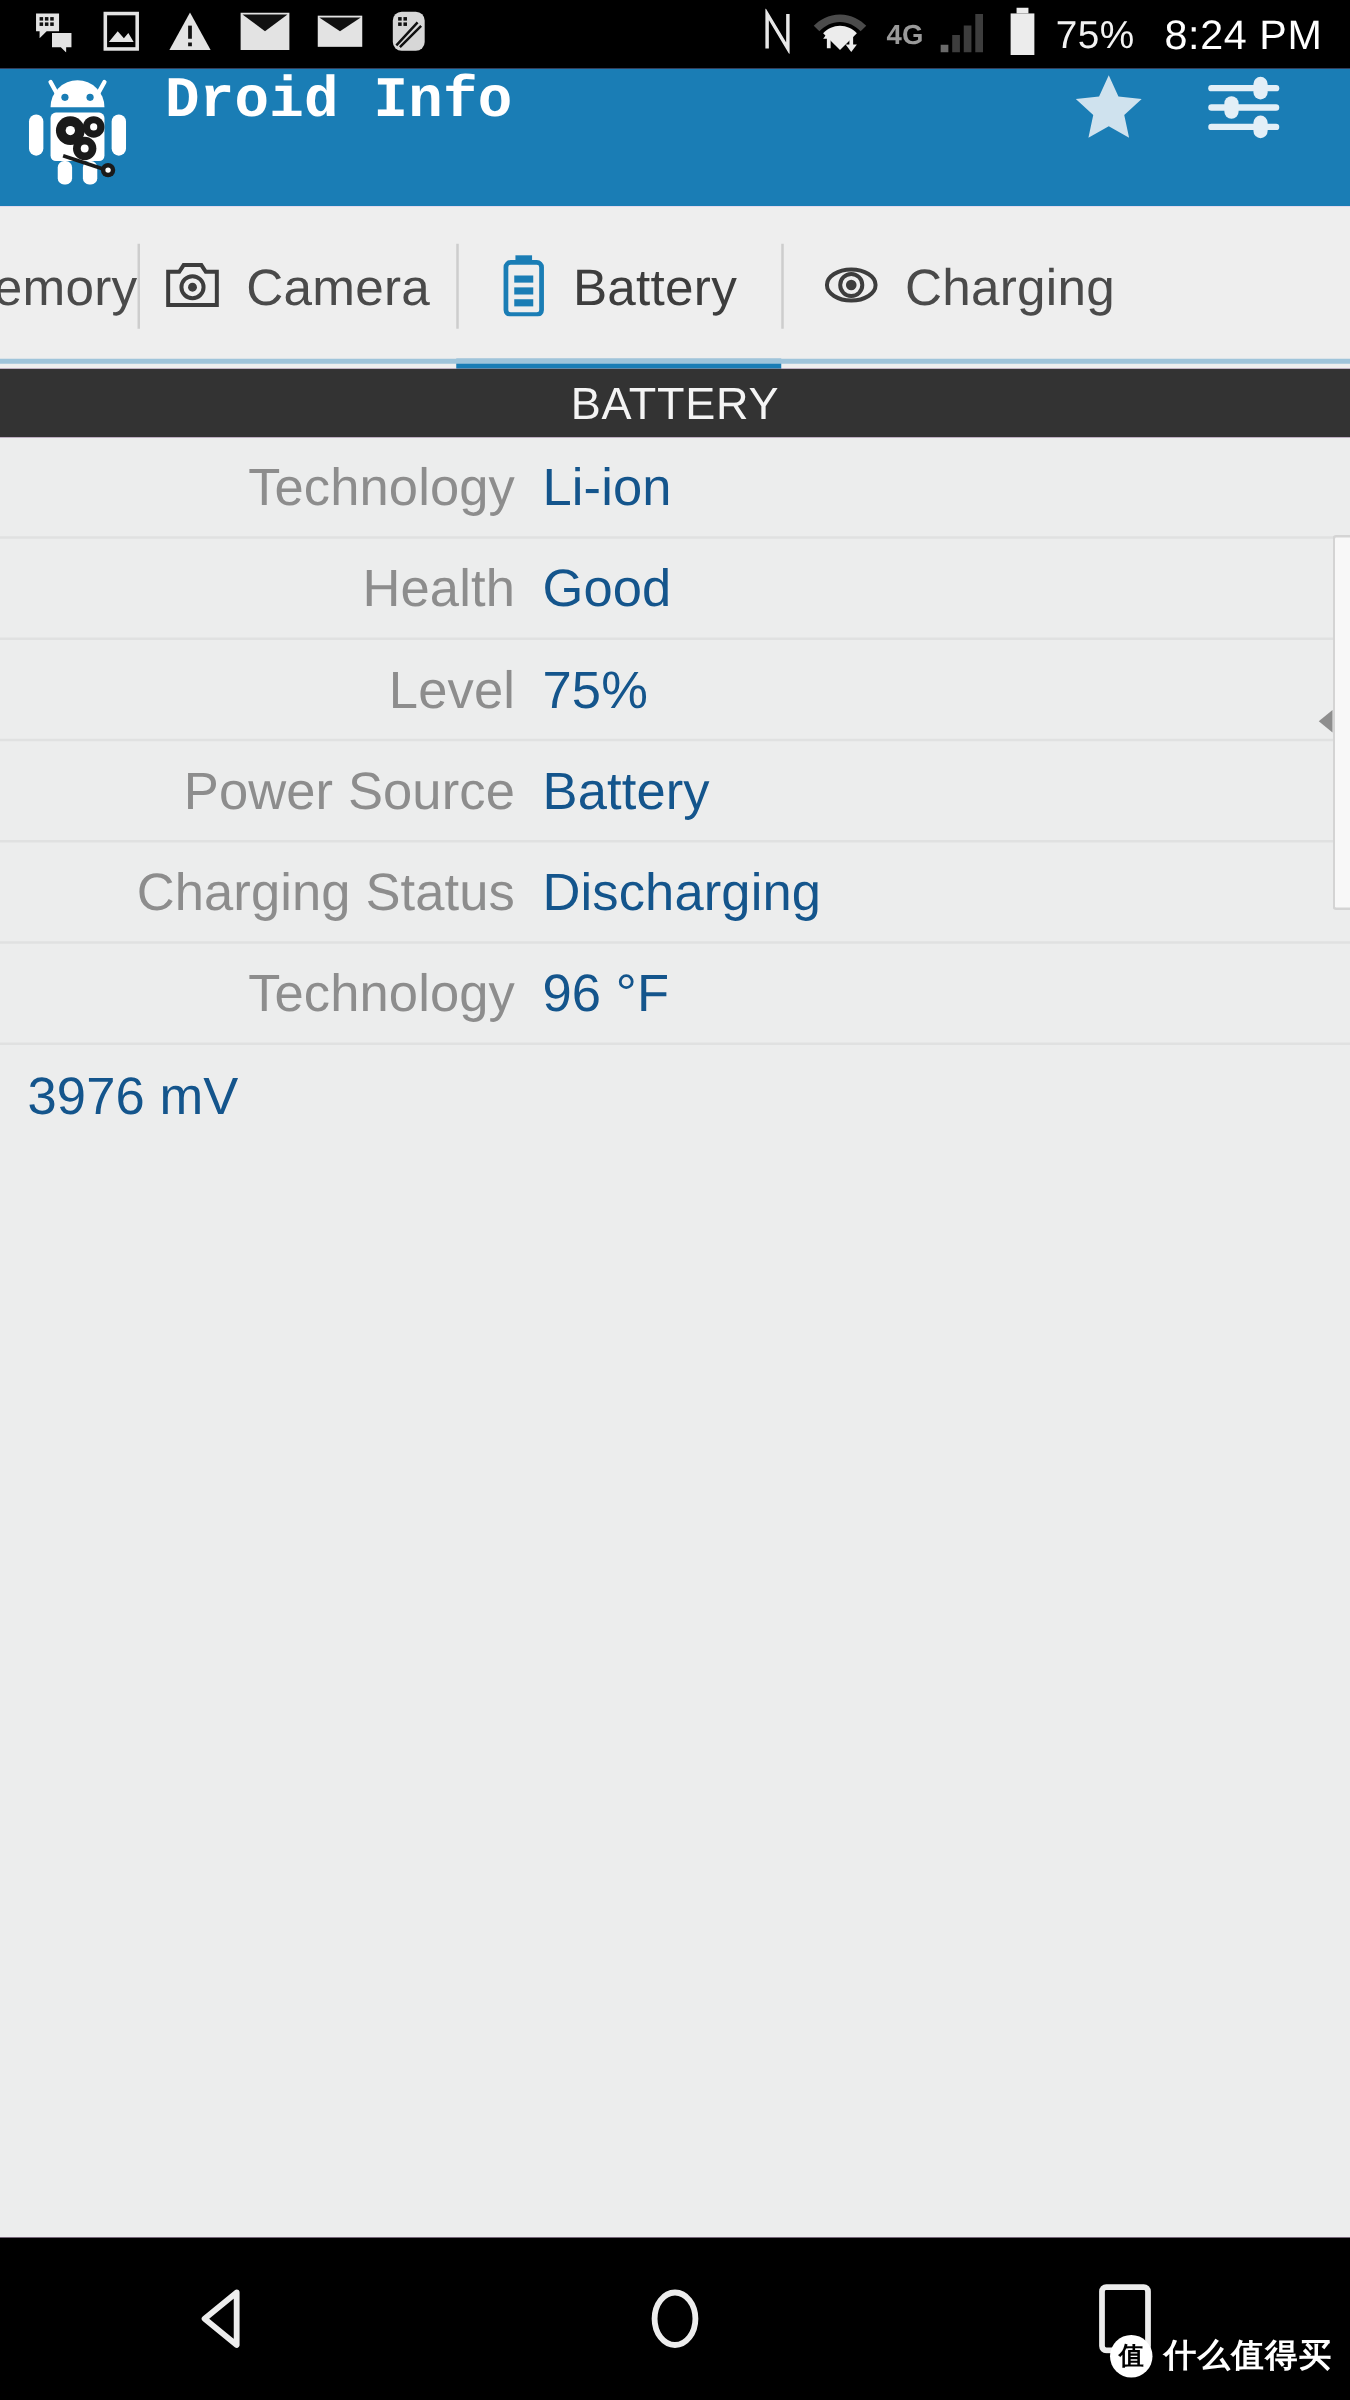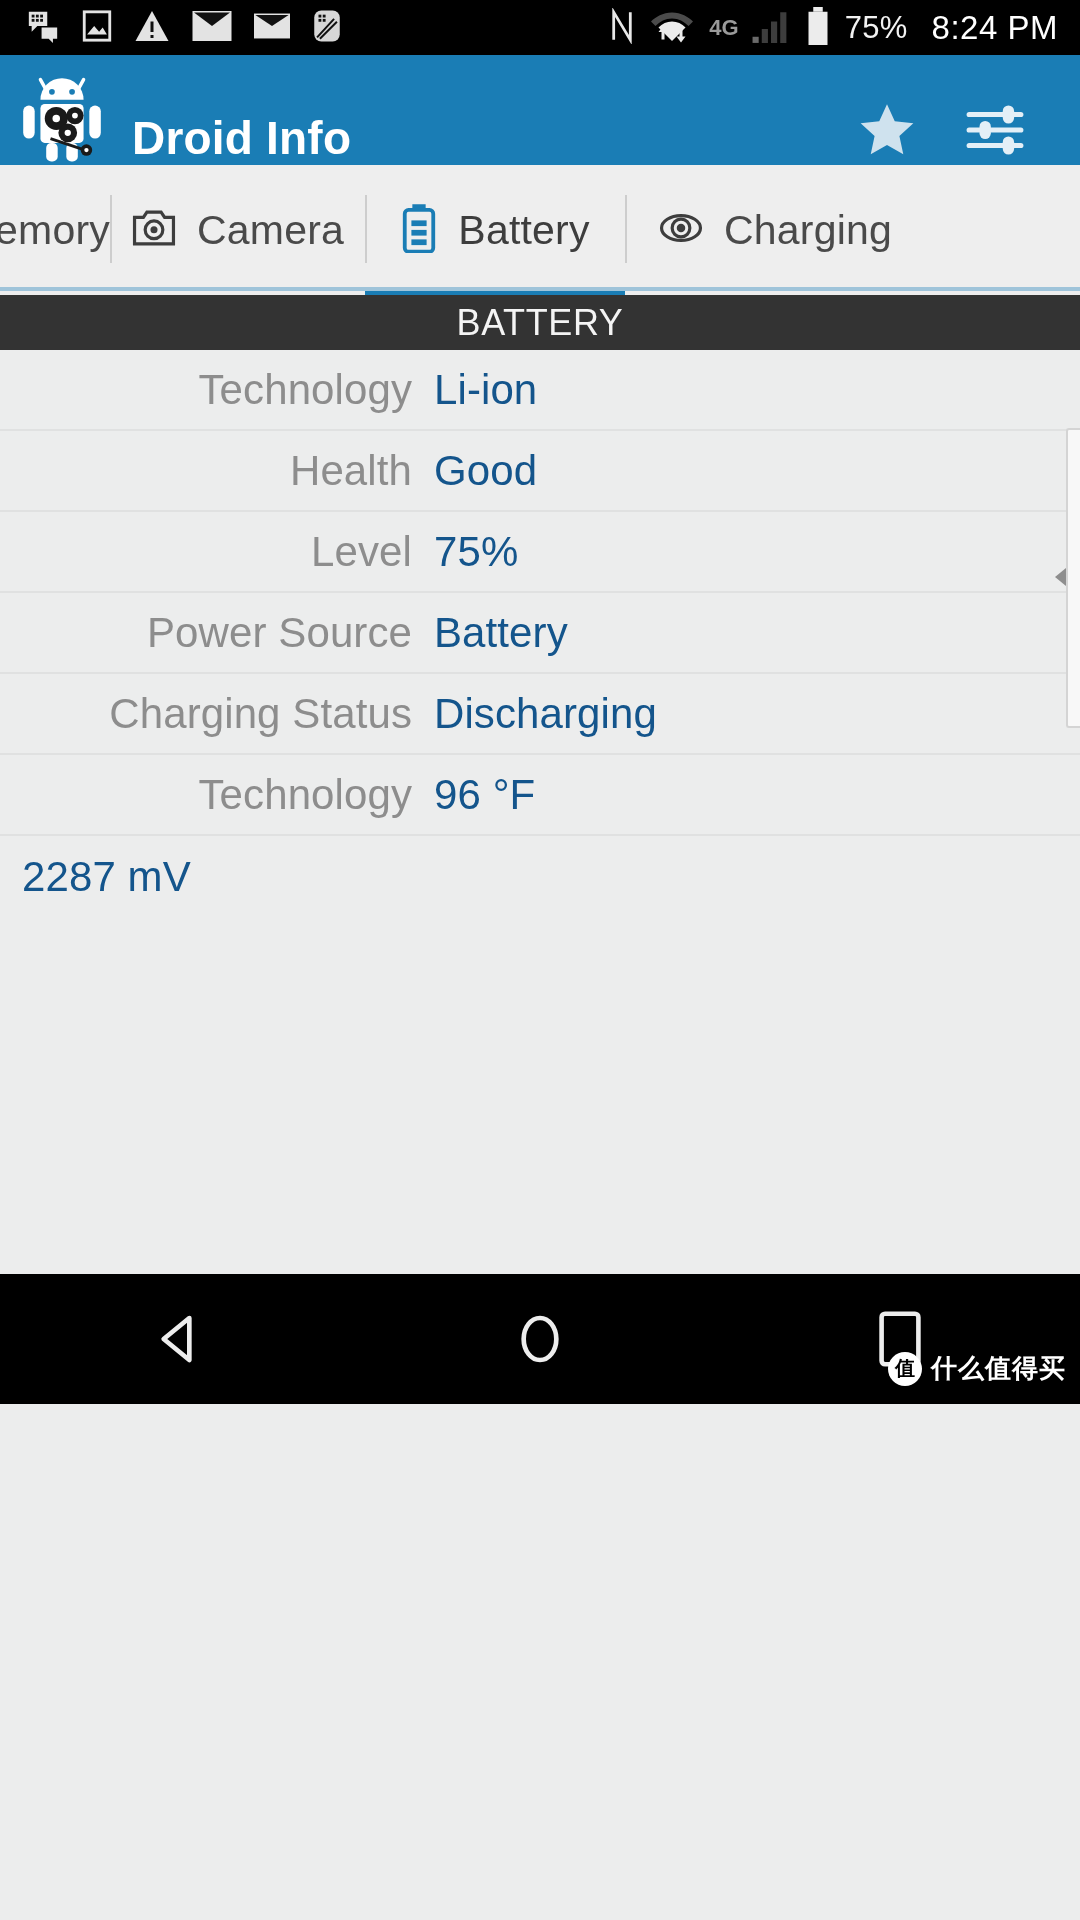--- a/index.html
+++ b/index.html
@@ -2,21 +2,21 @@
 <html><head>
 <meta charset="utf-8">
 <style>
   * { margin:0; padding:0; box-sizing:border-box; }
   html, body {
     width:1080px; height:1920px;
     background:#eceded;
     font-family:"Liberation Sans", sans-serif;
     overflow:hidden;
   }
-  #screen { position:relative; width:1080px; height:1404px; background:#f0abfc; }
+  #screen { position:relative; width:1080px; height:1920px; background:#f0abfc; }
 
   
   .statusbar {
     position:absolute; top:0; left:0; width:1080px; height:55px;
     background:#000; display:flex; align-items:center;
   }
   .sb-left { display:flex; align-items:center; gap:22px; padding-left:26px; flex:1; }
   .sb-right { display:flex; align-items:center; gap:14px; padding-right:22px; }
   .sb-icon { display:block; }
   .sb-text {
@@ -26,21 +26,21 @@
   .sb-clock {
     color:#fff; font-size:33px; font-weight:400; letter-spacing:0.5px;
     margin-left:10px; white-space:nowrap;
   }
   .sb-4g { color:#9a9a9a; font-size:22px; font-weight:700; margin-right:-2px; }
 
   
   .appbar {
     position:absolute; top:55px; left:0; width:1080px; height:110px;
     background:#1a7db5;
-    display:flex; align-items:flex-end;
+    display:flex; align-items:flex-start;font-family:Liberation Mono, monospace;
   }
   .logo-wrap { width:96px; height:96px; margin-left:14px; display:flex; align-items:center; justify-content:center; }
   .app-title {
     color:#ffffff; font-size:46px; font-weight:700; letter-spacing:0.2px;
     margin-left:22px; white-space:nowrap;
   }
   .appbar-actions { margin-left:auto; display:flex; align-items:center; gap:46px; padding-right:54px; }
 
   
   .tabbar {
@@ -334,21 +334,21 @@
     </div>
     <div class="row">
       <span class="label">Charging Status</span>
       <span class="value">Discharging</span>
     </div>
     <div class="row">
       <span class="label">Technology</span>
       <span class="value">96 °F</span>
     </div>
     <div class="row" style="border-bottom:none;">
-      <span class="value">2287 mV</span>
+      <span class="value">3976 mV</span>
     </div>
 
     <div class="scroll-thumb"></div>
     <div class="scroll-arrow"></div>
   </div>
 
   <div class="navbar">
     <div class="nav-btn">
       <svg width="56" height="56" viewBox="0 0 24 24">
           <path fill="none" stroke="#ededed" stroke-width="2" stroke-linejoin="round" d="M16 3L5 12l11 9z"></path>

